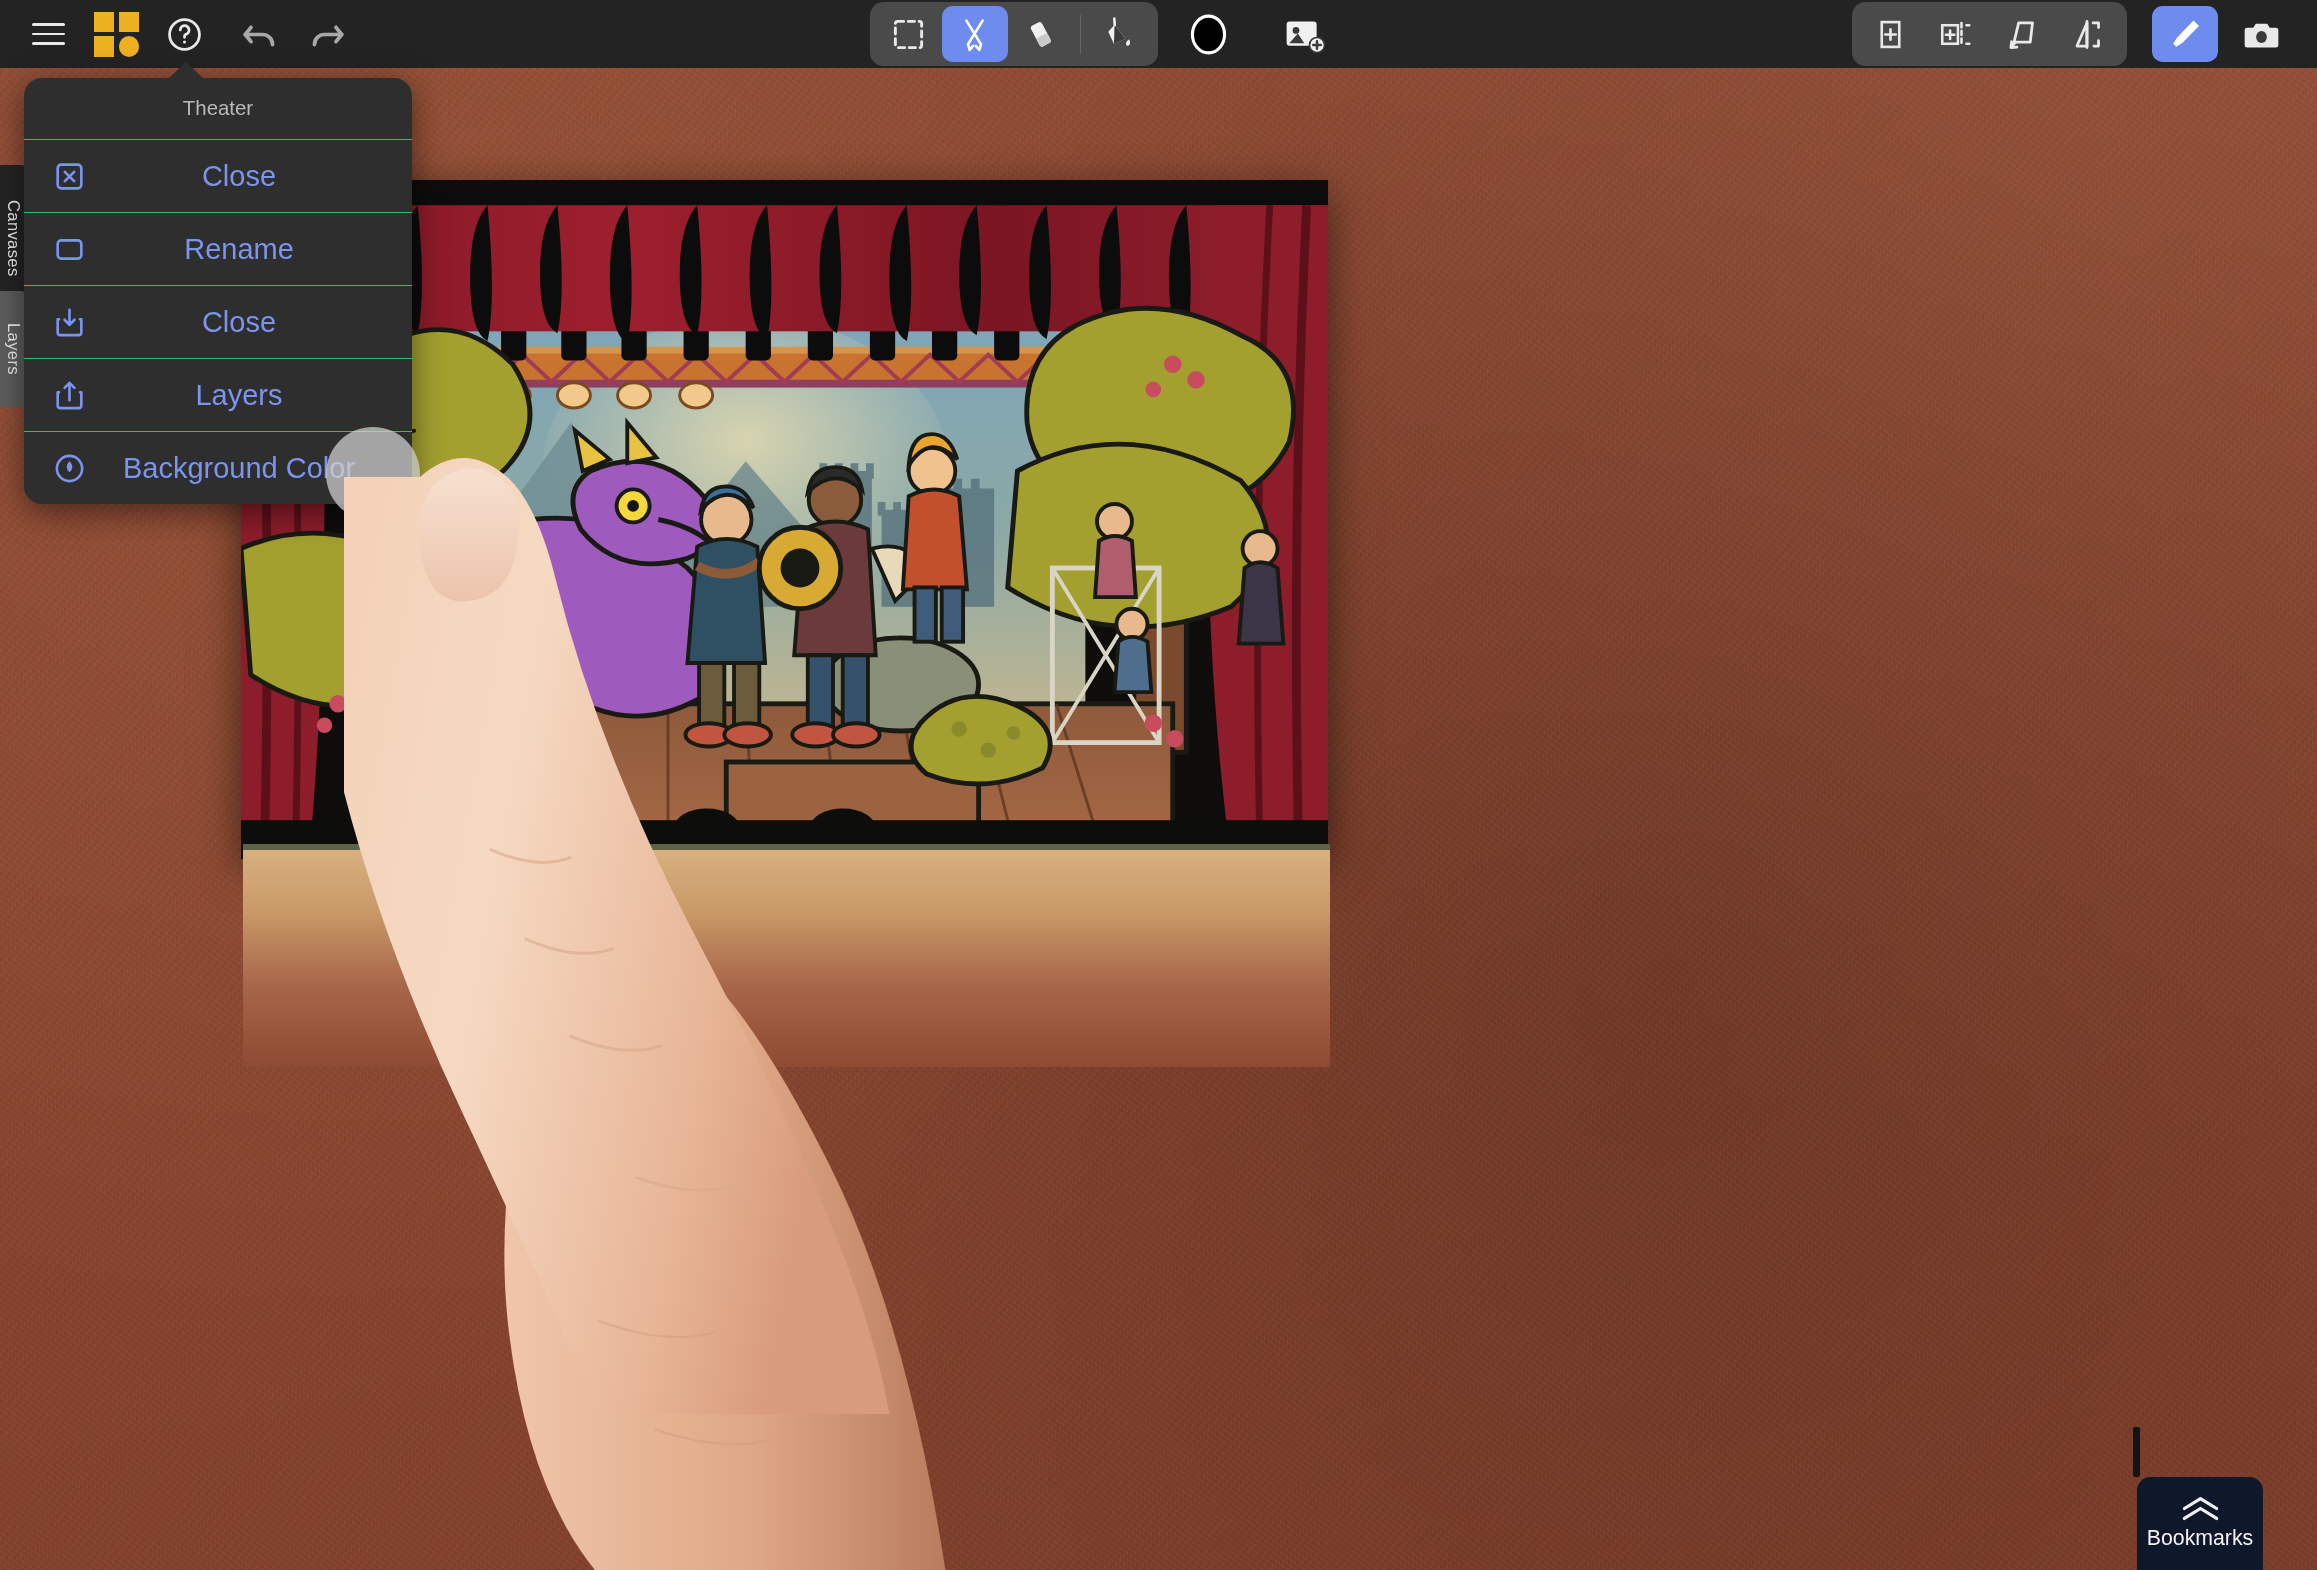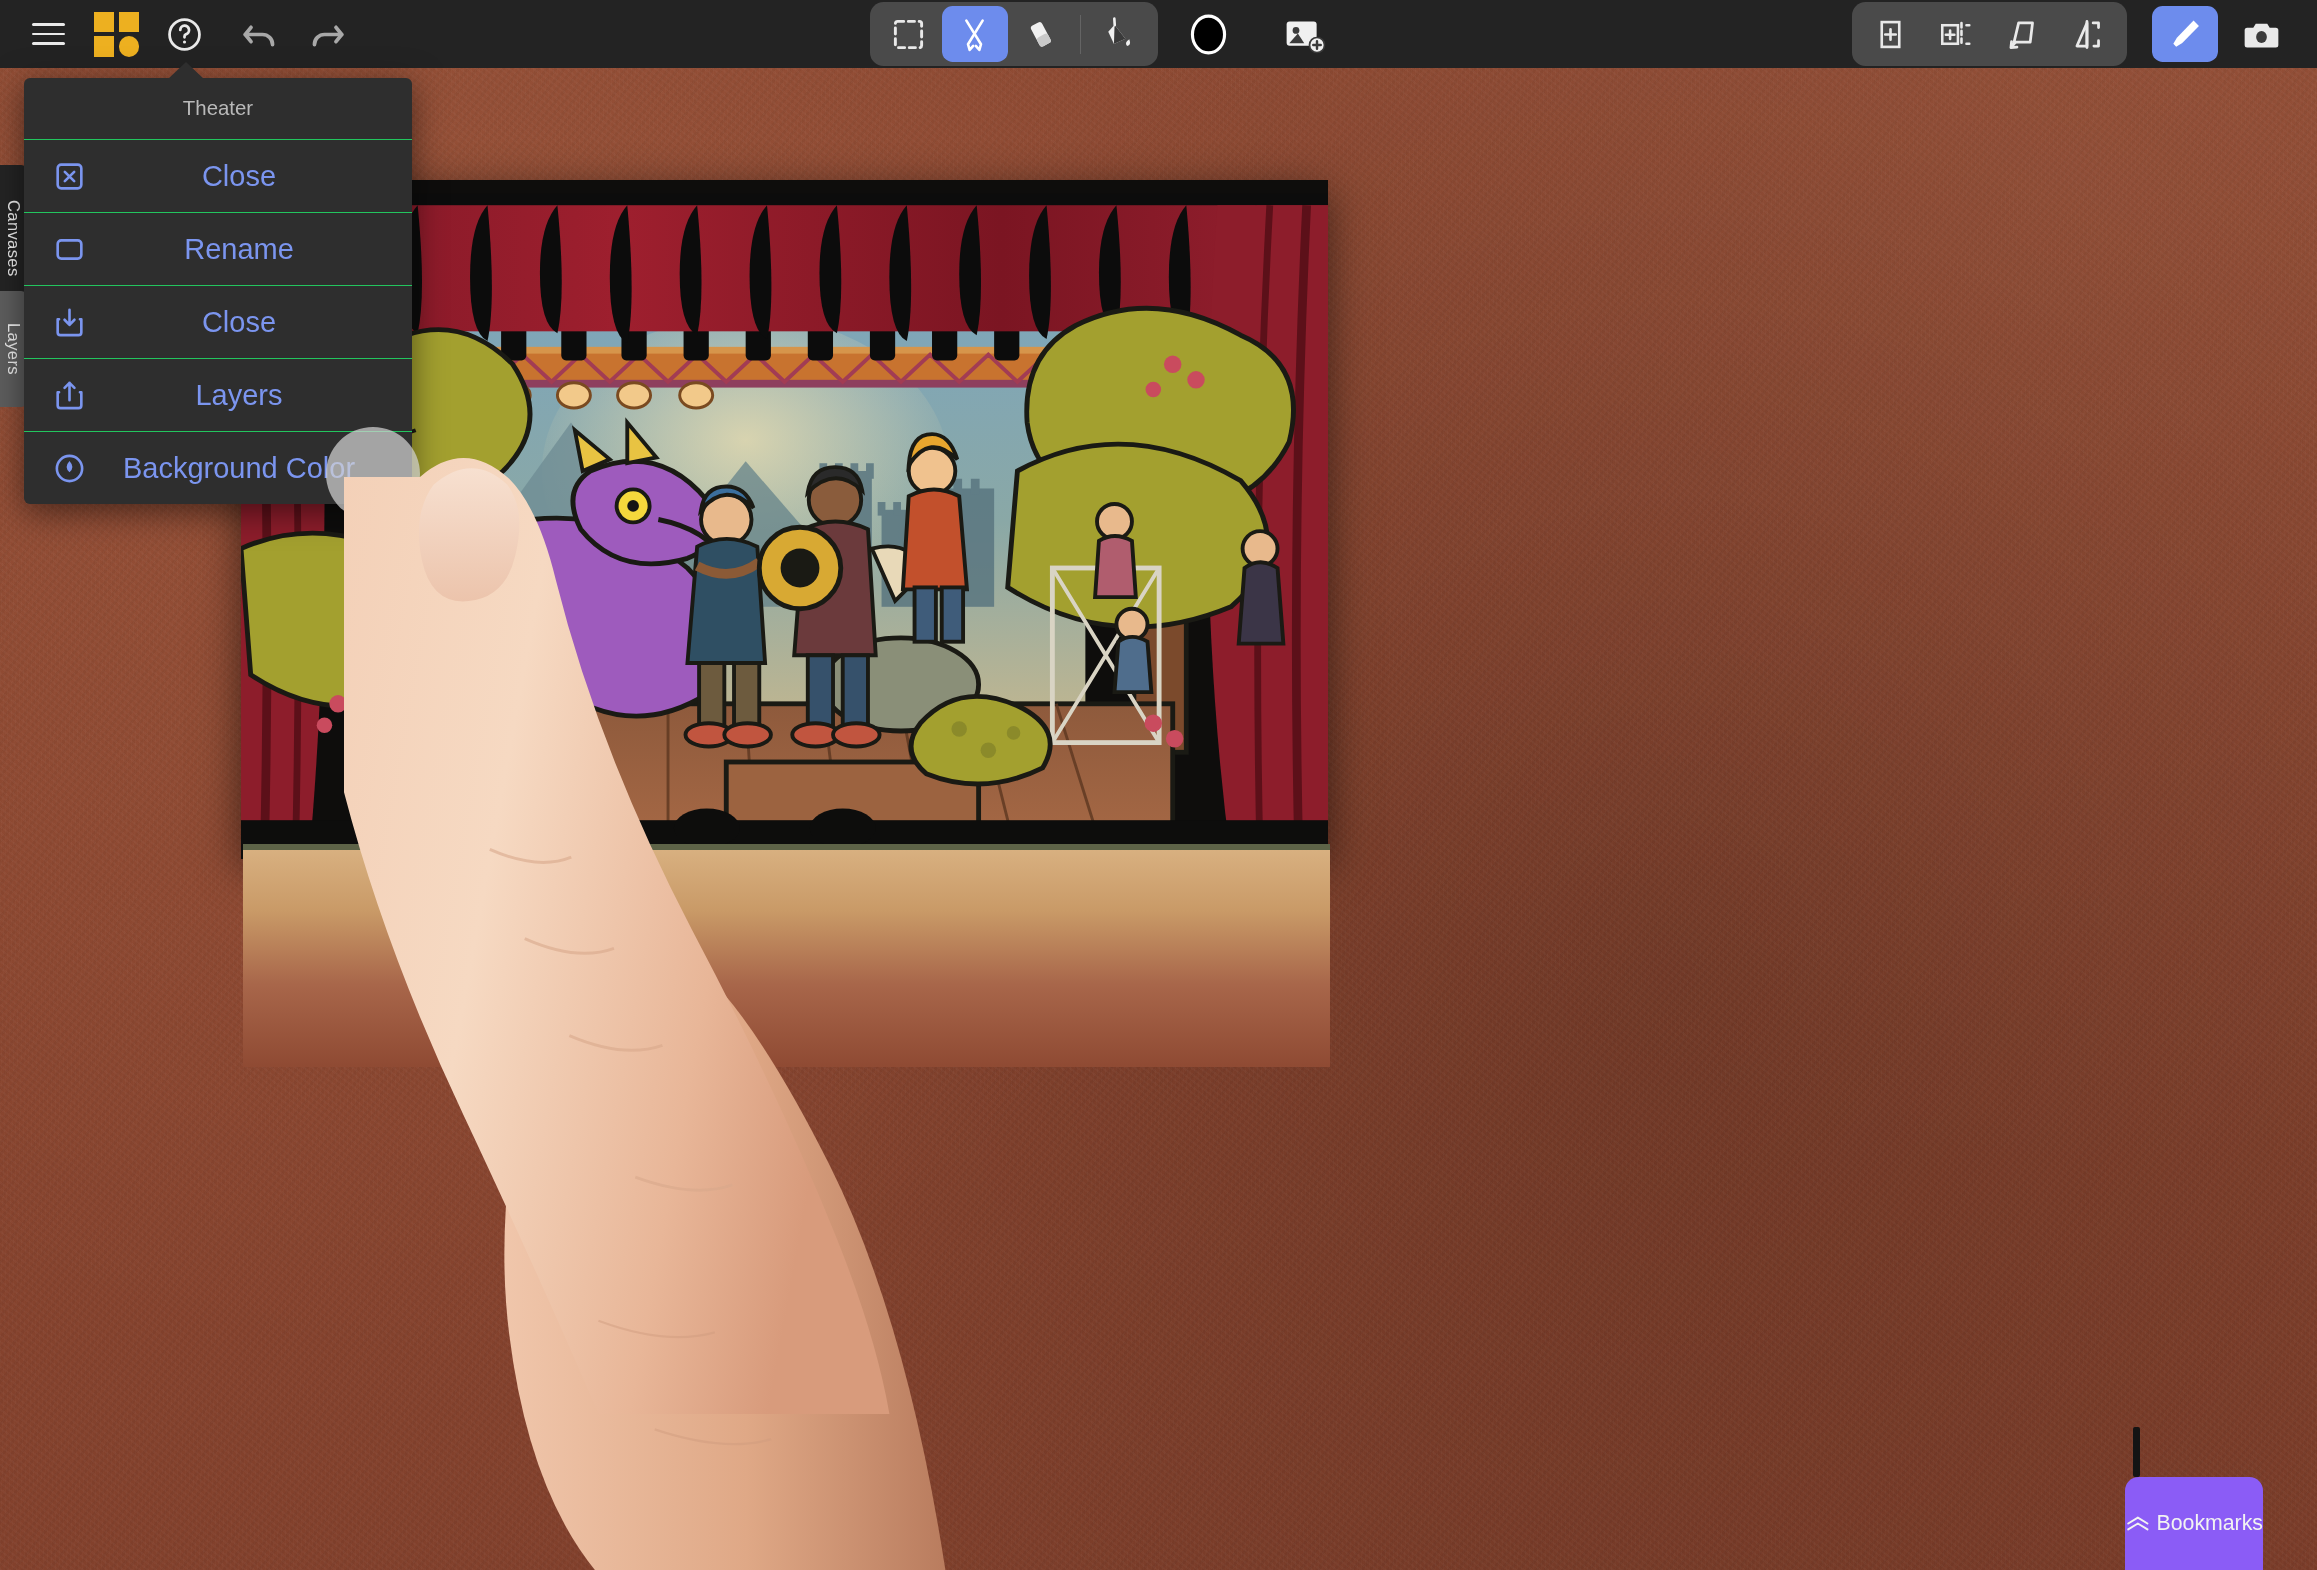--- a/index.html
+++ b/index.html
@@ -93,21 +93,21 @@
   #stage-lip{
     position:absolute; left:243px; top:844px; width:1087px; height:223px;
     background:linear-gradient(180deg,#d8b080 0%, #c99a67 28%, #a8664a 62%, #8f4a33 100%);
     z-index:5;
     border-top:6.8px solid #5d6347;
   }
 
   
   #menu{
     position:absolute; left:24px; top:78px; width:388px;
-    background:#2e2e2e; border-radius:6px; z-index:60;
+    background:#2e2e2e; border-radius:18px; z-index:60;
     box-shadow:0 7.8px 33px rgba(0,0,0,0.5);
     overflow:visible;
   }
   #menu-arrow{
     position:absolute; left:144px; top:-16.5px; width:0; height:0;
     border-left:18.4px solid transparent; border-right:18.4px solid transparent;
     border-bottom:17.5px solid #2e2e2e;
   }
   #menu-title{
     height:61px; display:flex; align-items:center; justify-content:center;
@@ -131,23 +131,23 @@
     position:absolute; left:326px; top:427px; width:94px; height:94px;
     border-radius:50%; background:rgba(210,210,210,0.72); z-index:70;
   }
   #hand{
     position:absolute; left:344px; top:442px; width:602px; height:1130px; z-index:75;
     pointer-events:none;
   }
 
   
   #bookmarks{
-    position:absolute; right:54px; bottom:0px; width:138px; height:93px;
-    background:#8b5cf6; border-radius:13.6px 13.6px 0 0; z-index:50;
-    display:flex; flex-direction:row; align-items:center; justify-content:center;
+    position:absolute; right:54px; bottom:0px; width:126px; height:93px;
+    background:#0f172a; border-radius:13.6px 13.6px 0 0; z-index:50;
+    display:flex; flex-direction:column; align-items:center; justify-content:center;
     gap:5.8px; cursor:pointer;
   }
   #bookmarks .bm-label{ color:#f2f2f2; font-size:21.3px; }
   #bm-stick{
     position:absolute; right:177px; bottom:93px; width:6.8px; height:50px;
     background:#141414; z-index:49; border-radius:1.9px;
   }
 </style>
 </head>
 <body>

